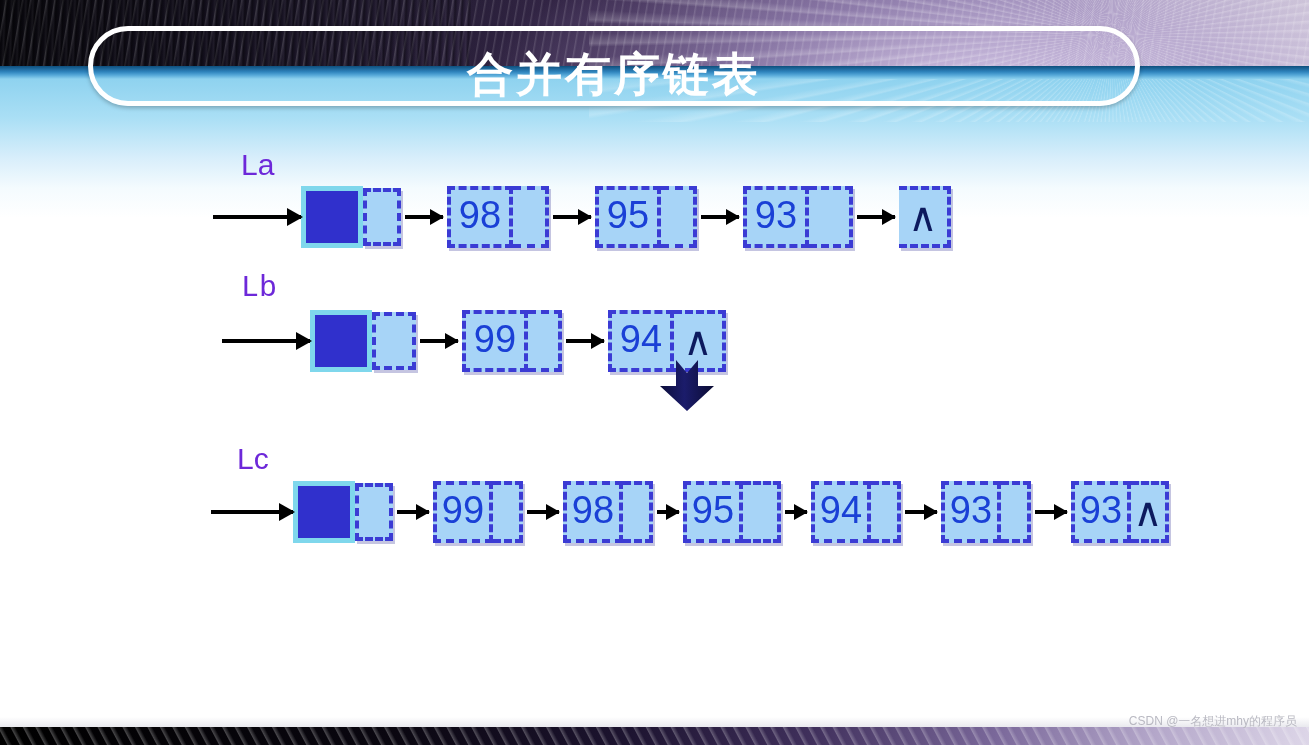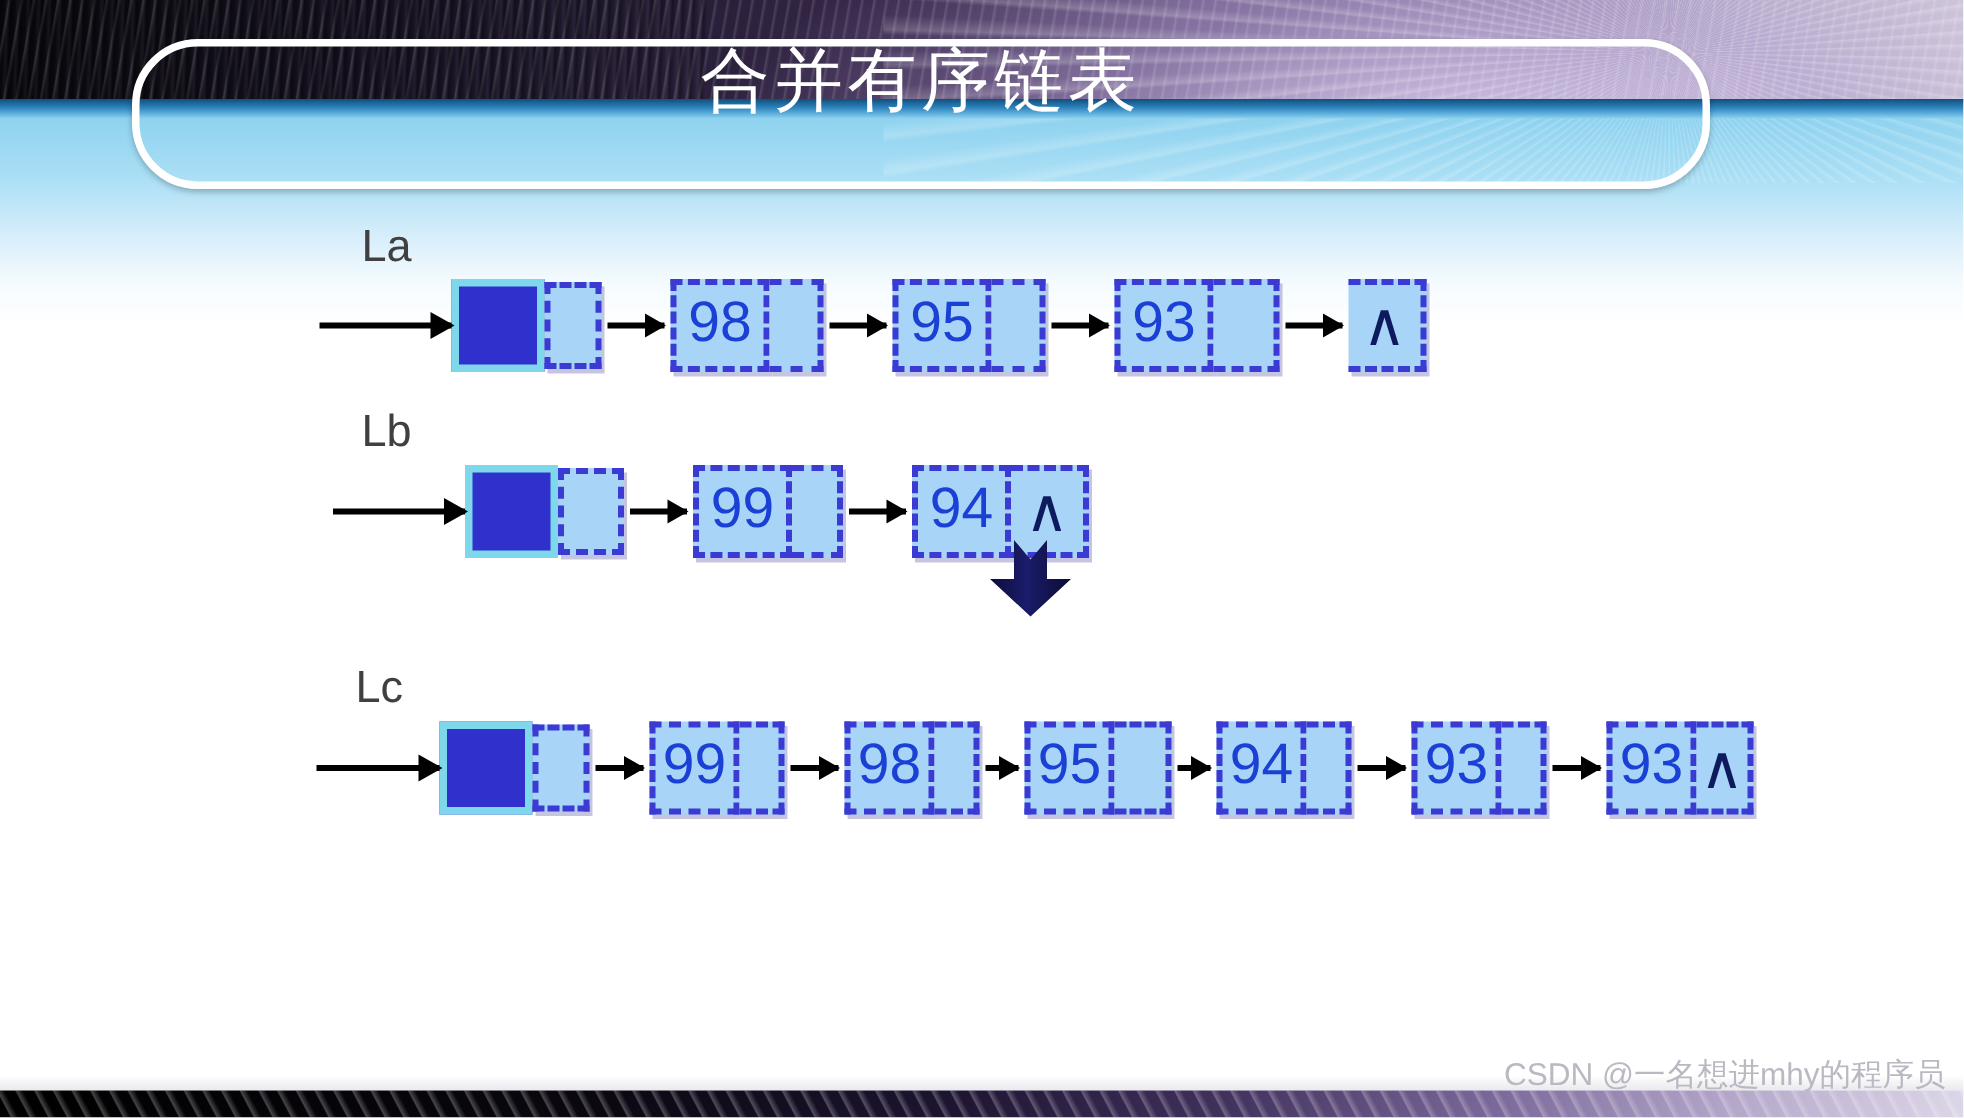--- a/index.html
+++ b/index.html
@@ -53,41 +53,42 @@
     position:absolute;inset:0;
     background:repeating-linear-gradient(62deg,rgba(255,255,255,0) 0px,rgba(255,255,255,0) 6px,rgba(255,255,255,.26) 7px,rgba(255,255,255,0) 11px);
   }
   .bg-bottom-fade{
     position:absolute;left:0;bottom:18px;width:1309px;height:10px;
     background:linear-gradient(to bottom,rgba(255,255,255,1),#e9e9ee);
   }
 
   
   .title-banner{
-    position:absolute;left:88px;top:26px;width:1052px;height:100px;
+    position:absolute;left:88px;top:26px;width:1052px;height:80px;
     border-radius:44px;
     background:linear-gradient(100deg,#061c38 0%,#0b2game 0%,#0a2242 22%,#123a6d 52%,#1f5ea8 78%,#2a6fc0 100%);
     border:5px solid #ffffff;
     box-sizing:border-box;
-    display:flex;align-items:flex-start;justify-content:center;
+    display:flex;align-items:flex-end;justify-content:center;
     box-shadow:0 2px 4px rgba(0,0,0,.25);
+    font-weight:bold;
   }
   .title-text{
     color:#ffffff;
     font-family:"Liberation Serif","DejaVu Serif",serif;
     font-size:46px;letter-spacing:3px;line-height:1;
     padding-bottom:3px;
   }
 
   
   .list-row{position:absolute;display:flex;align-items:center;}
 
   .row-label{
     position:absolute;
-    color:#404040;
+    color:#6d28d9;
     font-size:30px;line-height:1;
     font-family:"Liberation Sans","DejaVu Sans",sans-serif;
   }
 
   
   .in-arrow{position:relative;width:88px;height:4px;background:#000;margin-right:0;}
   .in-arrow::after{
     content:"";position:absolute;right:-2px;top:-7px;
     border-left:16px solid #000;border-top:9px solid transparent;border-bottom:9px solid transparent;
   }
@@ -128,21 +129,21 @@
     border:4px dashed #3b3bd4;
     box-shadow:2px 3px 0 rgba(90,90,170,.35);
   }
 
   
   .down-arrow{position:absolute;left:659px;top:360px;width:56px;height:52px;}
 
   
   .watermark{
     position:absolute;right:12px;bottom:18px;
-    color:#b9b9c2;font-size:21px;line-height:1;
+    color:#b9b9c2;font-size:12px;line-height:1;
     font-family:"Liberation Sans","DejaVu Sans",sans-serif;
     white-space:nowrap;
   }
 </style>
 </head>
 <body>
 
 <div class="slide">
 
   <div class="bg-body"></div>
@@ -178,21 +179,21 @@
     <div class="node">
       <div class="cell data" style="width:66px;height:62px;">93</div>
       <div class="cell ptr" style="width:44px;height:62px;border-left:none;"></div>
     </div>
     <div class="link-arrow" style="width:38px;margin-left:4px;margin-right:4px;"></div>
     <div class="node">
       <div class="cell ptr nil" style="width:52px;height:62px;border-left:none;">∧</div>
     </div>
   </div>
 
-  <div class="row-label" style="left:241px;top:273px;">Lb</div>
+  <div class="row-label" style="left:241px;top:273px;font-family:Liberation Mono, monospace;">Lb</div>
   <div class="list-row" style="left:222px;top:310px;">
     <div class="in-arrow"></div>
     <div class="head">
       <div class="solid" style="width:62px;height:62px;"></div>
       <div class="hptr" style="width:44px;height:58px;margin-top:2px;"></div>
     </div>
     <div class="link-arrow" style="width:38px;margin-left:4px;margin-right:4px;"></div>
     <div class="node">
       <div class="cell data" style="width:66px;height:62px;">99</div>
       <div class="cell ptr" style="width:34px;height:62px;border-left:none;"></div>

